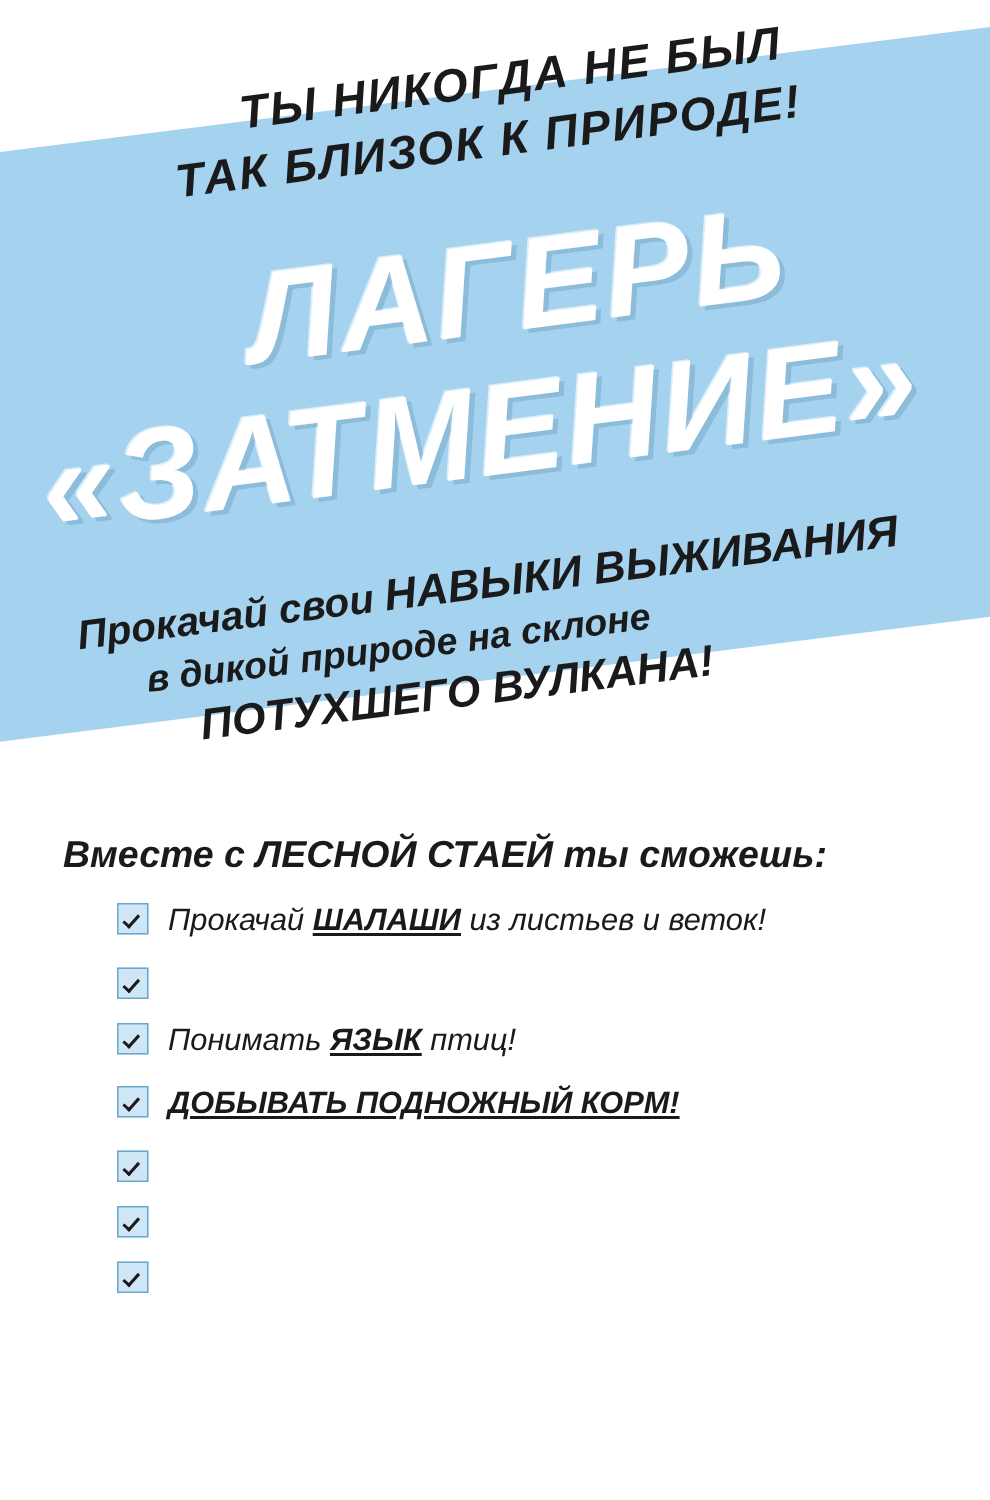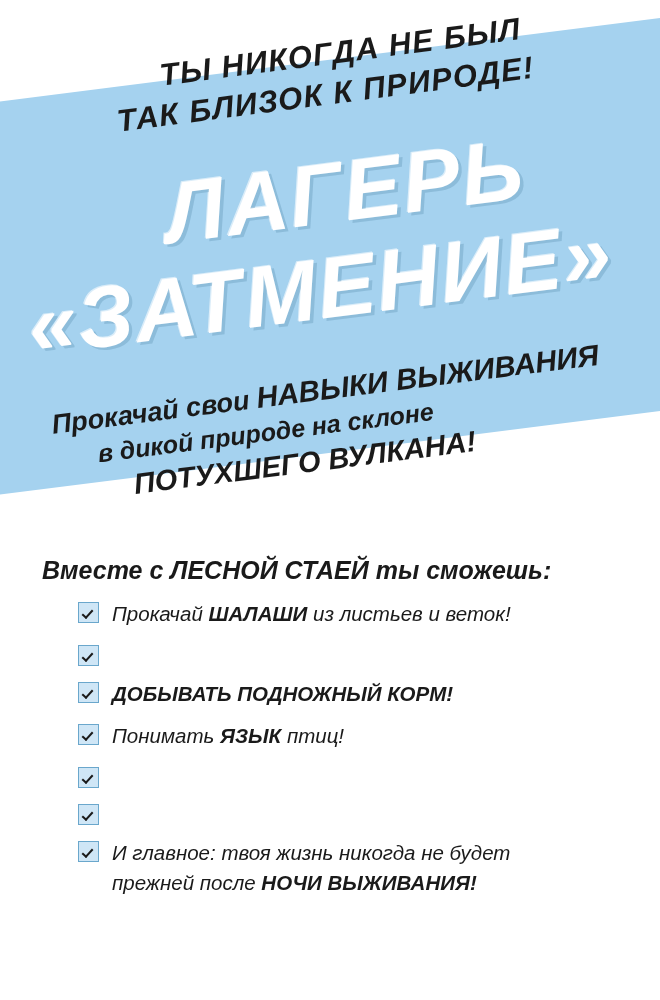--- a/index.html
+++ b/index.html
@@ -157,20 +157,21 @@
   .item-text {
     font-family: "Liberation Sans", sans-serif;
     font-style: italic;
     font-size: 20.5px;
     color: #1a1a1a;
     line-height: 1.45;
   }
   .item-text b { font-weight: bold; }
   .item-text .bu {
     font-weight: bold;
+    text-decoration: underline;
     text-underline-offset: 2px;
   }
 </style>
 </head>
 <body>
 
 <div class="poster">
 
   <div class="band"></div>
 
@@ -196,32 +197,31 @@
     <ul class="list" id="benefits-list">
         <li class="item">
           <span class="check"></span>
           <span class="item-text"><span>Прокачай </span><span class="bu">ШАЛАШИ</span><span> из листьев и веток!</span></span>
         </li>
         <li class="item">
           <span class="check"></span>
         </li>
         <li class="item">
           <span class="check"></span>
+          <span class="item-text"><span>Понимать </span><span class="bu">ЯЗЫК</span><span> птиц!</span></span>
+        </li>
+        <li class="item">
+          <span class="check"></span>
           <span class="item-text"><span class="bu">ДОБЫВАТЬ ПОДНОЖНЫЙ КОРМ!</span></span>
         </li>
         <li class="item">
           <span class="check"></span>
-          <span class="item-text"><span>Понимать </span><span class="bu">ЯЗЫК</span><span> птиц!</span></span>
-        </li>
-        <li class="item">
-          <span class="check"></span>
-        </li>
-        <li class="item">
-          <span class="check"></span>
-        </li>
-        <li class="item">
-          <span class="check"></span>
-          <span class="item-text"><span>И главное: твоя жизнь никогда не будет</span><br><span>прежней после </span><b>НОЧИ ВЫЖИВАНИЯ!</b></span>
+        </li>
+        <li class="item">
+          <span class="check"></span>
+        </li>
+        <li class="item">
+          <span class="check"></span>
         </li>
       </ul>
   </div>
 
 </div>
 
 </body></html>

